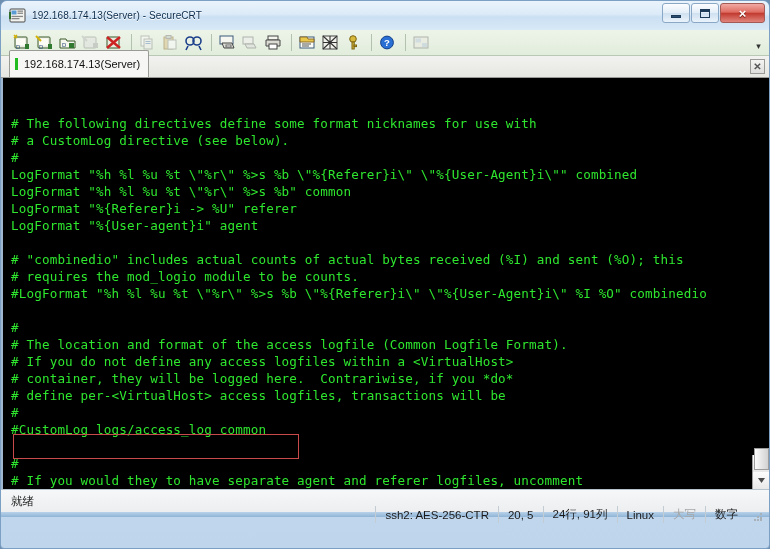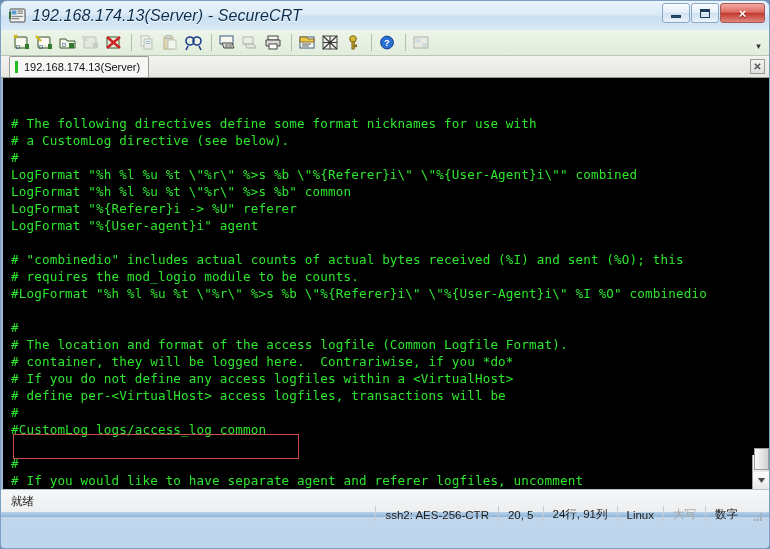--- a/index.html
+++ b/index.html
@@ -36,26 +36,25 @@
     display: flex;
     align-items: center;
     padding-left: 8px;
   }
   .title-icon {
     width: 17px; height: 17px;
     margin-right: 6px;
     flex: 0 0 auto;
   }
   .title-text {
-    font-size: 16px;
+    font-size: 10px;
     color: #0b2b4a;
     text-shadow: 0 1px 0 #ffffff;
     white-space: nowrap;
     letter-spacing: 0.1px;
-    font-style: italic;
   }
   .winbtns {
     position: absolute;
     right: 4px; top: 2px;
     display: flex;
     gap: 1px;
   }
   .wbtn {
     width: 28px; height: 20px;
     border: 1px solid #8aa8c6;
@@ -141,21 +140,21 @@
   .tabbar {
     height: 22px;
     background: linear-gradient(180deg, #f2f2f0 0%, #e6e6e2 100%);
     border-bottom: 1px solid #9a9a96;
     display: flex;
     align-items: flex-end;
     padding-left: 8px;
     position: relative;
   }
   .tab {
-    height: 21px;
+    height: 27px;
     background: #f6f6f4;
     border: 1px solid #9a9a96;
     border-bottom: none;
     border-radius: 2px 2px 0 0;
     display: flex;
     align-items: center;
     padding: 0 8px 0 5px;
     font-size: 11px;
     color: #111;
     white-space: nowrap;
@@ -478,28 +477,28 @@
       <div class="tline">LogFormat "%h %l %u %t \"%r\" %&gt;s %b" common</div>
       <div class="tline">LogFormat "%{Referer}i -&gt; %U" referer</div>
       <div class="tline">LogFormat "%{User-agent}i" agent</div>
       <div class="tline blank">&nbsp;</div>
       <div class="tline"># "combinedio" includes actual counts of actual bytes received (%I) and sent (%O); this</div>
       <div class="tline"># requires the mod_logio module to be counts.</div>
       <div class="tline">#LogFormat "%h %l %u %t \"%r\" %&gt;s %b \"%{Referer}i\" \"%{User-Agent}i\" %I %O" combinedio</div>
       <div class="tline blank">&nbsp;</div>
       <div class="tline">#</div>
       <div class="tline"># The location and format of the access logfile (Common Logfile Format).</div>
+      <div class="tline"># If you do not define any access logfiles within a &lt;VirtualHost&gt;</div>
       <div class="tline"># container, they will be logged here.  Contrariwise, if you *do*</div>
-      <div class="tline"># If you do not define any access logfiles within a &lt;VirtualHost&gt;</div>
       <div class="tline"># define per-&lt;VirtualHost&gt; access logfiles, transactions will be</div>
       <div class="tline">#</div>
       <div class="tline">#CustomLog logs/access_log common</div>
       <div class="tline blank">&nbsp;</div>
       <div class="tline">#</div>
-      <div class="tline"># If you would like to have separate agent and referer logfiles, uncomment</div>
+      <div class="tline"># If you would they to have separate agent and referer logfiles, uncomment</div>
 
       <div class="redbox"></div>
     </div>
 
     <div class="scrollbar">
       <div class="sb-arrow">
         <svg width="9" height="7" viewBox="0 0 9 7">
             <path d="M4.5 1 L8 6 L1 6 Z" fill="#4a4a4a"></path>
           </svg>
       </div>

